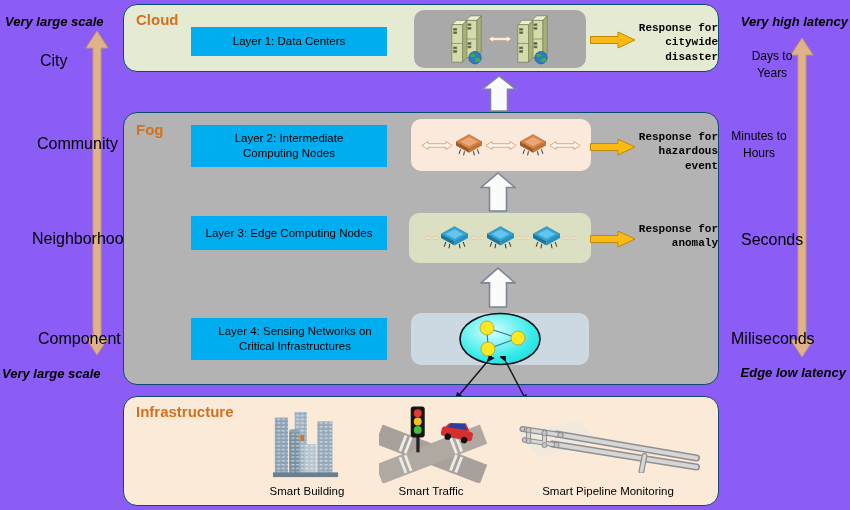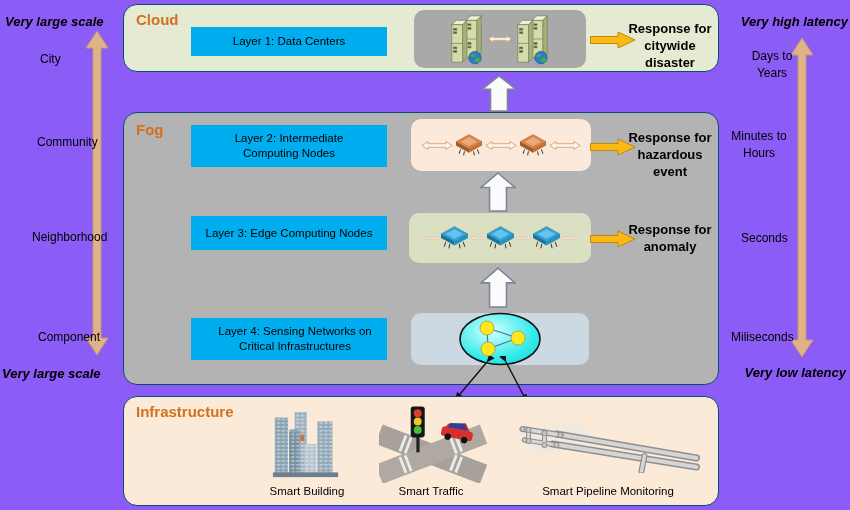--- a/index.html
+++ b/index.html
@@ -3,37 +3,37 @@
 <meta charset="utf-8">
 <style>
   * { margin:0; padding:0; box-sizing:border-box; }
   body { background:#fff; }
   #stage {
     position:relative; width:850px; height:510px; background:#8b5cf6;
     font-family:"Liberation Sans", sans-serif; color:#000; overflow:hidden;
   }
   .abs { position:absolute; }
   .axis-extreme { position:absolute; font-size:13px; font-weight:bold; font-style:italic; white-space:nowrap; }
-  .tick { position:absolute; font-size:12px; white-space:nowrap; }
+  .tick { position:absolute; font-size:16px; white-space:nowrap; }
   .tick-block { position:absolute; font-size:12px; text-align:center; line-height:1.45; }
   .panel { position:absolute; border:1px solid #0c4a6e; border-radius:14px; }
   .panel.cloud { left:123px; top:4px;   width:596px; height:68px;  background:#e5ead2; }
   .panel.fog   { left:123px; top:112px; width:596px; height:273px; background:#b3b3b3; }
   .panel.infra { left:123px; top:396px; width:596px; height:110px; background:#fcead9; }
   .panel-title { position:absolute; left:12px; top:6px; font-size:15px; font-weight:bold; color:#d2711e; }
   .layer-label {
     position:absolute; background:#00aeef; display:flex; align-items:center; justify-content:center;
     text-align:center; font-size:11.5px; line-height:1.3; color:#000;
   }
   .icon-panel { position:absolute; border-radius:10px; display:flex; align-items:center; justify-content:center; }
   .icon-panel.l1 { left:290px; top:5px;   width:172px; height:58px; background:#a9a9a9; gap:5px; }
   .icon-panel.l2 { left:287px; top:6px;   width:180px; height:52px; background:#fbe9db; gap:3px; }
   .icon-panel.l3 { left:285px; top:100px; width:182px; height:50px; background:#dce0c3; gap:2px; }
   .icon-panel.l4 { left:287px; top:200px; width:178px; height:52px; background:#ccd9e3; }
-  .response { position:absolute; width:96px; font-size:13px; font-weight:bold; text-align:center; line-height:1.3; }
+  .response { position:absolute; width:96px; font-size:11px; font-weight:bold; text-align:right; line-height:1.3;font-family:Liberation Mono, monospace; }
   .yarrow { position:absolute; width:46px; height:18px; }
   .uparrow { position:absolute; width:36px; }
   .infra-label { position:absolute; top:88px; font-size:11.5px; text-align:center; }
   svg { display:block; }
 </style>
 </head>
 <body>
 
 <svg width="0" height="0" style="position:absolute">
   <defs>
@@ -197,21 +197,21 @@
   <div class="axis-extreme" style="left:2px; top:366px;">Very large scale</div>
 
   <div class="axis-extreme" style="right:2px; top:14px;">Very high latency</div>
   <svg class="abs" style="left:790px; top:38px;" width="24" height="319">
     <polygon points="12,0 23,17 16,17 16,302 23,302 12,319 1,302 8,302 8,17 1,17" fill="#dfb28a" stroke="#c49a6c" stroke-width="1"></polygon>
   </svg>
   <div class="tick-block" style="left:740px; top:48px;  width:64px;">Days to Years</div>
   <div class="tick-block" style="left:727px; top:128px; width:64px;">Minutes to Hours</div>
   <div class="tick" style="left:741px; top:231px;">Seconds</div>
   <div class="tick" style="left:731px; top:330px;">Miliseconds</div>
-  <div class="axis-extreme" style="right:4px; top:365px;">Very low latency</div>
+  <div class="axis-extreme" style="right:4px; top:365px;">Edge low latency</div>
 
   <div class="panel cloud">
     <div class="panel-title">Cloud</div>
     <div class="layer-label" style="left:67px; top:22px; width:196px; height:29px;">
       <span>Layer 1: Data Centers</span>
     </div>
     <div class="icon-panel l1">
       <svg width="32" height="54">
           <use href="#sym-server"></use>
         </svg>

